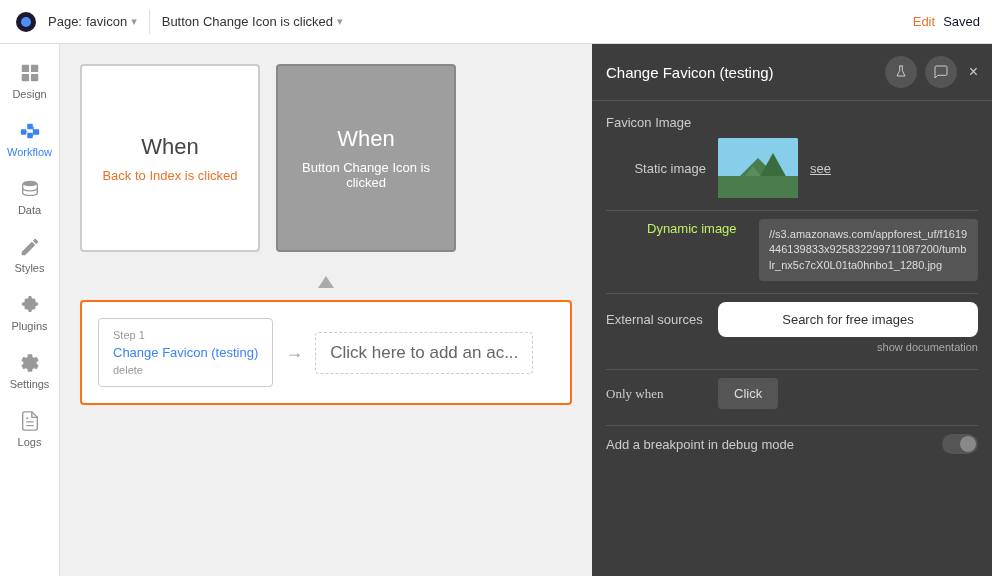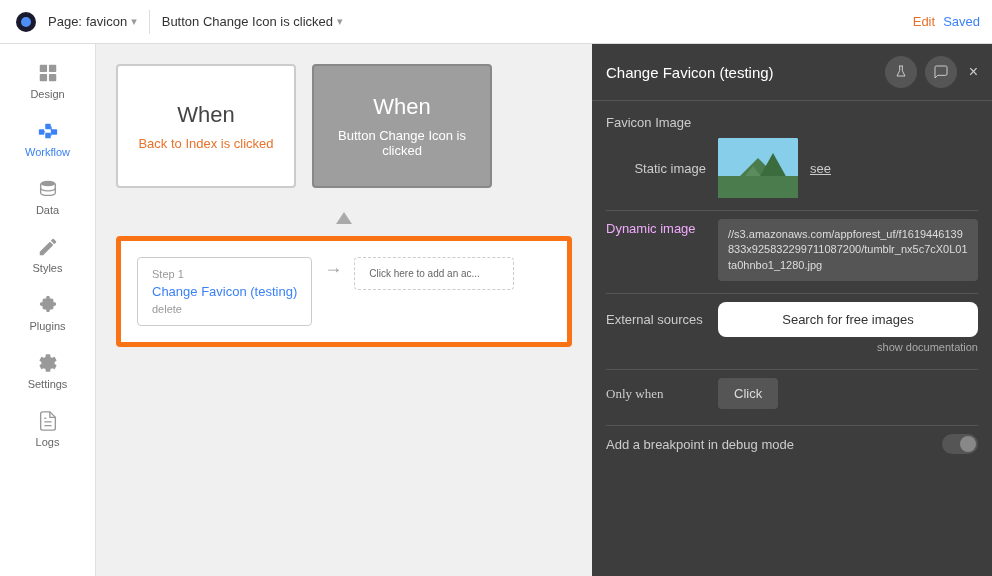--- a/index.html
+++ b/index.html
@@ -7,69 +7,69 @@
 
     
     .topbar { height: 44px; background: #fff; border-bottom: 1px solid #ddd; display: flex; align-items: center; padding: 12px 12px; gap: 8px; flex-shrink: 0; }
     .topbar-logo { width: 28px; height: 28px; display: flex; align-items: center; justify-content: center; }
     .topbar-logo svg { width: 24px; height: 24px; }
     .topbar-page { display: flex; align-items: center; gap: 4px; font-size: 13px; color: #333; }
     .topbar-chevron { color: #999; font-size: 11px; }
     .topbar-divider { width: 1px; height: 24px; background: #ddd; margin: 0 4px; }
     .topbar-workflow { display: flex; align-items: center; gap: 4px; font-size: 13px; color: #333; flex: 1; }
     .topbar-edit { font-size: 13px; color: #e8722a; font-weight: 500; cursor: pointer; }
-    .topbar-saved { font-size: 13px; color: #3b82f6; }
+    .topbar-saved { font-size: 13px; color: #0f172a; }
 
     
     .main-layout { display: flex; flex: 1; overflow: hidden; }
 
     
-    .sidebar { width: 96px; background: #fff; border-right: 1px solid #e0e0e0; display: flex; flex-direction: column; align-items: center; padding-top: 8px; flex-shrink: 0; }
+    .sidebar { width: 60px; background: #fff; border-right: 1px solid #e0e0e0; display: flex; flex-direction: column; align-items: center; padding-top: 8px; flex-shrink: 0; }
     .sidebar-item { display: flex; flex-direction: column; align-items: center; padding: 10px 0; cursor: pointer; width: 100%; color: #666; font-size: 11px; gap: 4px; }
     .sidebar-item.active { color: #3b82f6; }
     .sidebar-item svg { width: 22px; height: 22px; }
     .sidebar-item-label { font-size: 11px; }
 
     
     .canvas { flex: 1; background: #f0f0f0; position: relative; overflow: hidden; }
 
     
     .workflow-area { padding: 20px; position: relative; }
     .when-cards { display: flex; gap: 16px; margin-bottom: 20px; }
-    .when-card { width: 180px; height: 124px; background: #fff; border: 2px solid #ccc; border-radius: 4px; display: flex; flex-direction: column; align-items: center; justify-content: center; padding: 12px; text-align: center; }
+    .when-card { width: 180px; height: 188px; background: #fff; border: 2px solid #ccc; border-radius: 4px; display: flex; flex-direction: column; align-items: center; justify-content: center; padding: 12px; text-align: center; }
     .when-card.active { background: #9e9e9e; border-color: #888; }
     .when-card .when-label { font-size: 22px; font-weight: 500; color: #444; margin-bottom: 8px; }
     .when-card.active .when-label { color: #fff; }
     .when-card .when-desc { font-size: 13px; color: #e8722a; }
     .when-card.active .when-desc { color: #fff; font-size: 13px; }
 
-    .step-area { background: #fff; border: 5px solid #f97316; border-radius: 4px; padding: 16px; margin-top: 8px; display: flex; align-items: flex-start; gap: 12px; max-width: 600px; }
+    .step-area { background: #fff; border: 2px solid #f97316; border-radius: 4px; padding: 16px; margin-top: 8px; display: flex; align-items: center; gap: 12px; max-width: 600px; }
     .step-box { border: 1px solid #ccc; border-radius: 4px; padding: 10px 14px; font-size: 12px; }
     .step-box .step-num { color: #999; font-size: 11px; margin-bottom: 4px; }
     .step-box .step-title { color: #3b82f6; font-size: 13px; }
     .step-box .step-delete { color: #999; font-size: 11px; margin-top: 4px; cursor: pointer; }
     .step-arrow { color: #999; font-size: 18px; }
-    .step-add { border: 1px dashed #ccc; border-radius: 4px; padding: 10px 14px; font-size: 10px; color: #666; min-width: 160px; }
+    .step-add { border: 1px dashed #ccc; border-radius: 4px; padding: 10px 14px; font-size: 17px; color: #666; min-width: 160px; }
 
     
     .panel { width: 400px; background: #3d3d3d; color: #fff; flex-shrink: 0; position: relative; overflow-y: auto; }
     .panel-header { display: flex; align-items: center; padding: 12px 14px; gap: 8px; border-bottom: 1px solid #555; }
     .panel-title { font-size: 15px; font-weight: 500; flex: 1; }
     .panel-icon-btn { width: 32px; height: 32px; border-radius: 50%; background: #555; display: flex; align-items: center; justify-content: center; cursor: pointer; }
     .panel-close { cursor: pointer; color: #ccc; font-size: 16px; margin-left: 4px; }
 
     .panel-body { padding: 14px; }
 
     .favicon-image-label { font-size: 13px; color: #ccc; margin-bottom: 8px; }
     .static-image-row { display: flex; align-items: center; gap: 12px; margin-bottom: 12px; text-align: right; }
     .static-image-label { font-size: 13px; color: #ccc; min-width: 100px; }
     .see-link { color: #ccc; font-size: 13px; cursor: pointer; text-decoration: underline; }
 
     .dynamic-image-row { display: flex; align-items: flex-start; gap: 12px; margin-bottom: 12px; }
-    .dynamic-image-label { font-size: 13px; color: #f0abfc; min-width: 100px; padding-top: 2px; }
+    .dynamic-image-label { font-size: 13px; color: #bef264; min-width: 100px; padding-top: 2px; margin-left: 41px; }
     .dynamic-image-value { background: #555; border-radius: 4px; padding: 8px 10px; font-size: 11px; color: #ddd; flex: 1; word-break: break-all; line-height: 1.4; }
 
     .external-sources-row { display: flex; align-items: center; gap: 12px; margin-bottom: 4px; }
     .external-sources-label { font-size: 13px; color: #ccc; min-width: 100px; }
     .search-btn { background: #fff; color: #333; border: none; border-radius: 8px; padding: 10px 16px; font-size: 13px; font-weight: 500; cursor: pointer; flex: 1; }
     .show-doc { text-align: right; font-size: 11px; color: #aaa; margin-bottom: 16px; cursor: pointer; }
 
     .only-when-row { display: flex; align-items: center; gap: 12px; margin-bottom: 16px; }
     .only-when-label { font-size: 13px; color: #ccc; min-width: 100px; font-family: Liberation Serif, serif; }
     .only-when-value { background: #555; border-radius: 4px; padding: 8px 16px; font-size: 13px; color: #ddd; }

